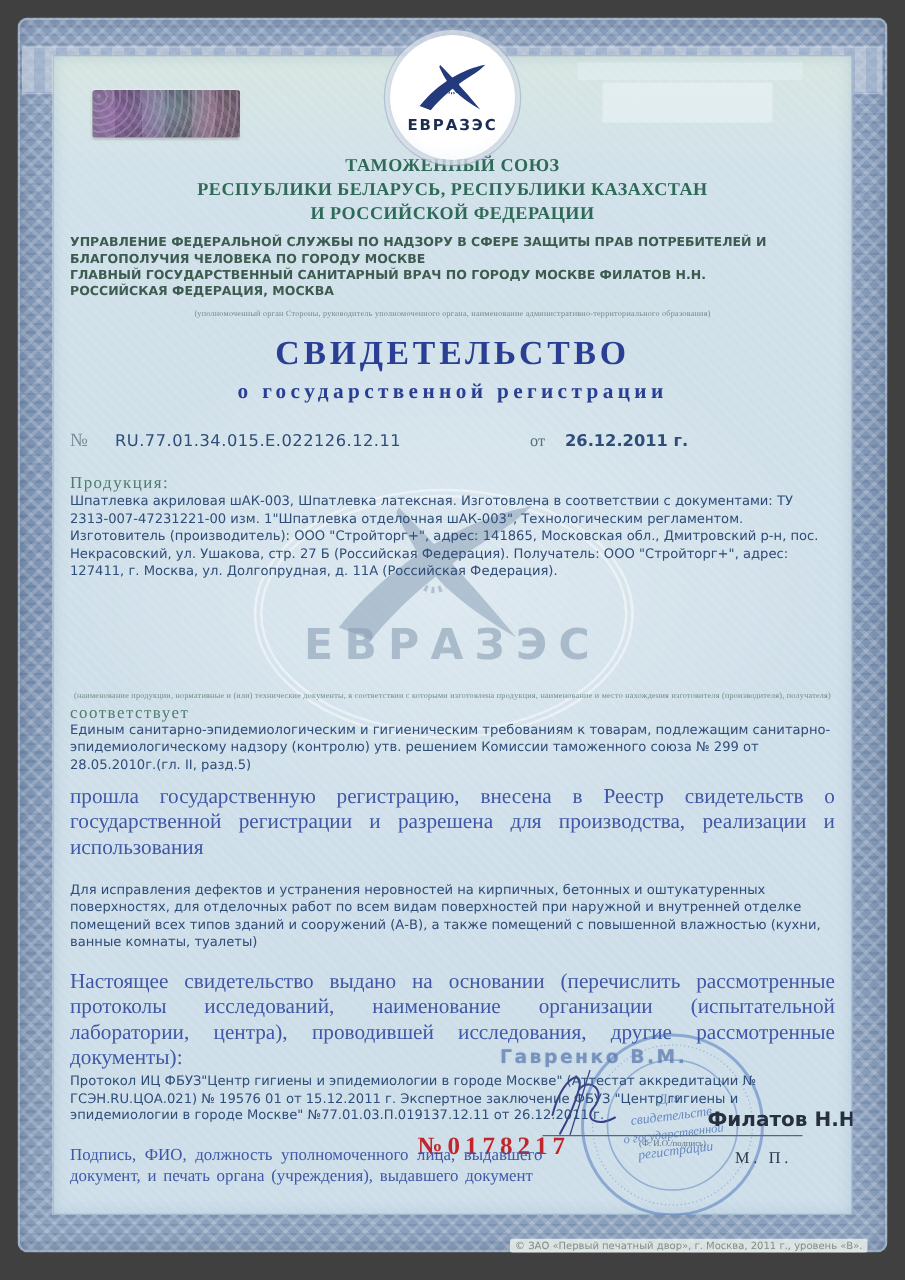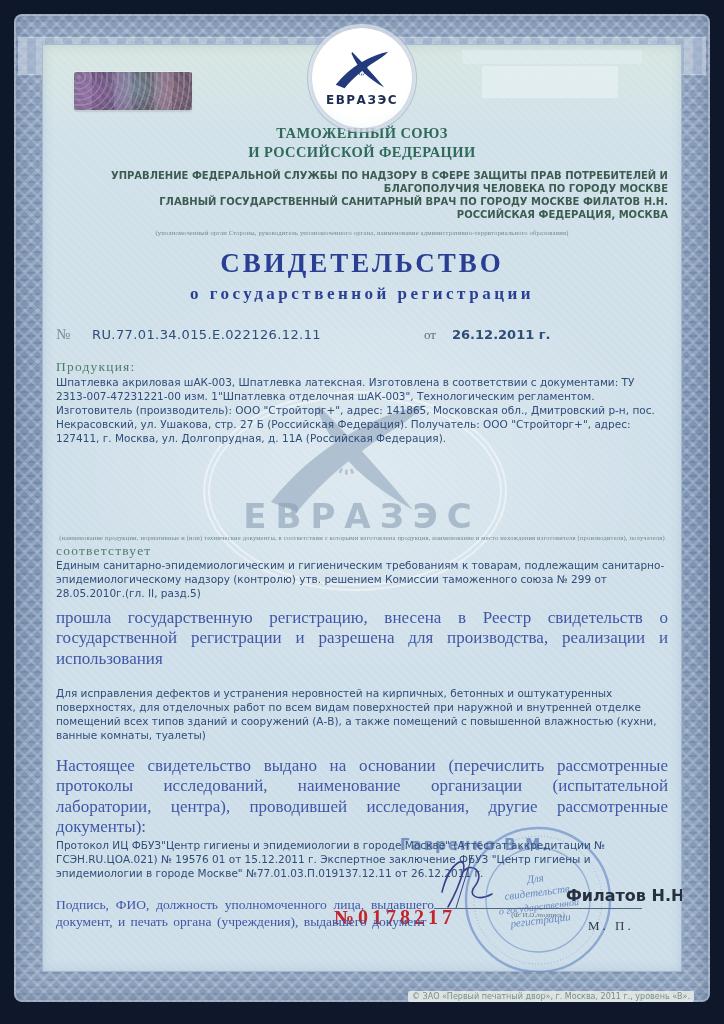--- a/index.html
+++ b/index.html
@@ -1,18 +1,18 @@
 <!DOCTYPE html>
 <html><head>
 <meta charset="utf-8">
 <style>
   html,body{margin:0;padding:0;background:#e8e8e4;}
   .page{
     position:relative; width:724px; height:1024px; margin:0 auto;
-    background:#0f172a; overflow:hidden;
+    background:#404040; overflow:hidden;
     font-family:"Liberation Serif", serif;
     box-shadow:0 2px 8px rgba(0,0,0,.35);
   }
   
   .frame{
     position:absolute; left:14px; top:14px; right:14px; bottom:22px;
     background:
       repeating-linear-gradient(45deg, rgba(255,255,255,.16) 0 3px, transparent 3px 9px),
       repeating-linear-gradient(-45deg, rgba(255,255,255,.16) 0 3px, transparent 3px 9px),
       repeating-linear-gradient(0deg, rgba(44,66,102,.13) 0 2px, transparent 2px 7px),
@@ -70,21 +70,21 @@
     box-shadow:0 0 0 4px rgba(255,255,255,.5), 0 0 0 5px rgba(150,168,195,.55), 0 1px 4px rgba(30,50,80,.35);
     display:flex; flex-direction:column; align-items:center; justify-content:center; z-index:5;
   }
   .badge svg{ width:58px; height:41px; color:#233a7d; }
   .badge-label{
     margin-top:2px; font-family:"DejaVu Sans", sans-serif; font-weight:bold;
     font-size:12px; letter-spacing:1.5px; color:#1d2d52;
   }
   
   .union{ margin-top:80px; text-align:center; font-weight:bold; font-size:14.5px; line-height:1.32; color:#2f6a59; letter-spacing:.4px;}
-  .authority{ margin-top:7px; text-align:right; font-family:"DejaVu Sans", sans-serif; font-weight:bold; font-size:10px; line-height:1.3; color:#3c5c50;}
+  .authority{ margin-top:7px; text-align:left; font-family:"DejaVu Sans", sans-serif; font-weight:bold; font-size:10px; line-height:1.3; color:#3c5c50;}
   .cap{ text-align:center; font-size:6.5px; letter-spacing:.2px; color:#6e8b85; white-space:nowrap; overflow:hidden;}
   .cap-authority{ margin-top:8px; }
   .doc-title{ margin-top:12px; text-align:center; font-weight:bold; font-size:27px; letter-spacing:3px; color:#2a3f94;}
   .doc-subtitle{ margin-top:5px; text-align:center; font-weight:bold; font-size:17px; letter-spacing:3.5px; color:#2a3f94;}
   .number-row{ margin-top:22px; display:flex; align-items:baseline; }
   .no-sign{ width:36px; font-size:15px; color:#7b8a99; }
   .number-value{ width:332px; font-family:"DejaVu Sans", sans-serif; font-size:13px; letter-spacing:.4px; color:#2e4d79; }
   .from-label{ font-size:13px; color:#53707e; }
   .date-value{ margin-left:16px; font-family:"DejaVu Sans", sans-serif; font-size:13px; font-weight:bold; color:#2e4d79; }
   .sec-label{ font-size:13.5px; letter-spacing:1.2px; color:#4e7d6c; }
@@ -160,20 +160,21 @@
     <div class="wm-ellipse"></div>
     <svg class="wm-swoosh">
         <use href="#swoosh"></use>
       </svg>
     <div class="wm-text">ЕВРАЗЭС</div>
 
     <div class="content">
 
       <div class="union">
         <div>ТАМОЖЕННЫЙ СОЮЗ</div>
+        <div>РЕСПУБЛИКИ БЕЛАРУСЬ, РЕСПУБЛИКИ КАЗАХСТАН</div>
         <div>И РОССИЙСКОЙ ФЕДЕРАЦИИ</div>
       </div>
 
       <div class="authority">
         <div>УПРАВЛЕНИЕ ФЕДЕРАЛЬНОЙ СЛУЖБЫ ПО НАДЗОРУ В СФЕРЕ ЗАЩИТЫ ПРАВ ПОТРЕБИТЕЛЕЙ И БЛАГОПОЛУЧИЯ ЧЕЛОВЕКА ПО ГОРОДУ МОСКВЕ</div>
         <div>ГЛАВНЫЙ ГОСУДАРСТВЕННЫЙ САНИТАРНЫЙ ВРАЧ ПО ГОРОДУ МОСКВЕ ФИЛАТОВ Н.Н.</div>
         <div>РОССИЙСКАЯ ФЕДЕРАЦИЯ, МОСКВА</div>
       </div>
 
       <div class="cap cap-authority">(уполномоченный орган Стороны, руководитель уполномоченного органа, наименование административно-территориального образования)</div>

